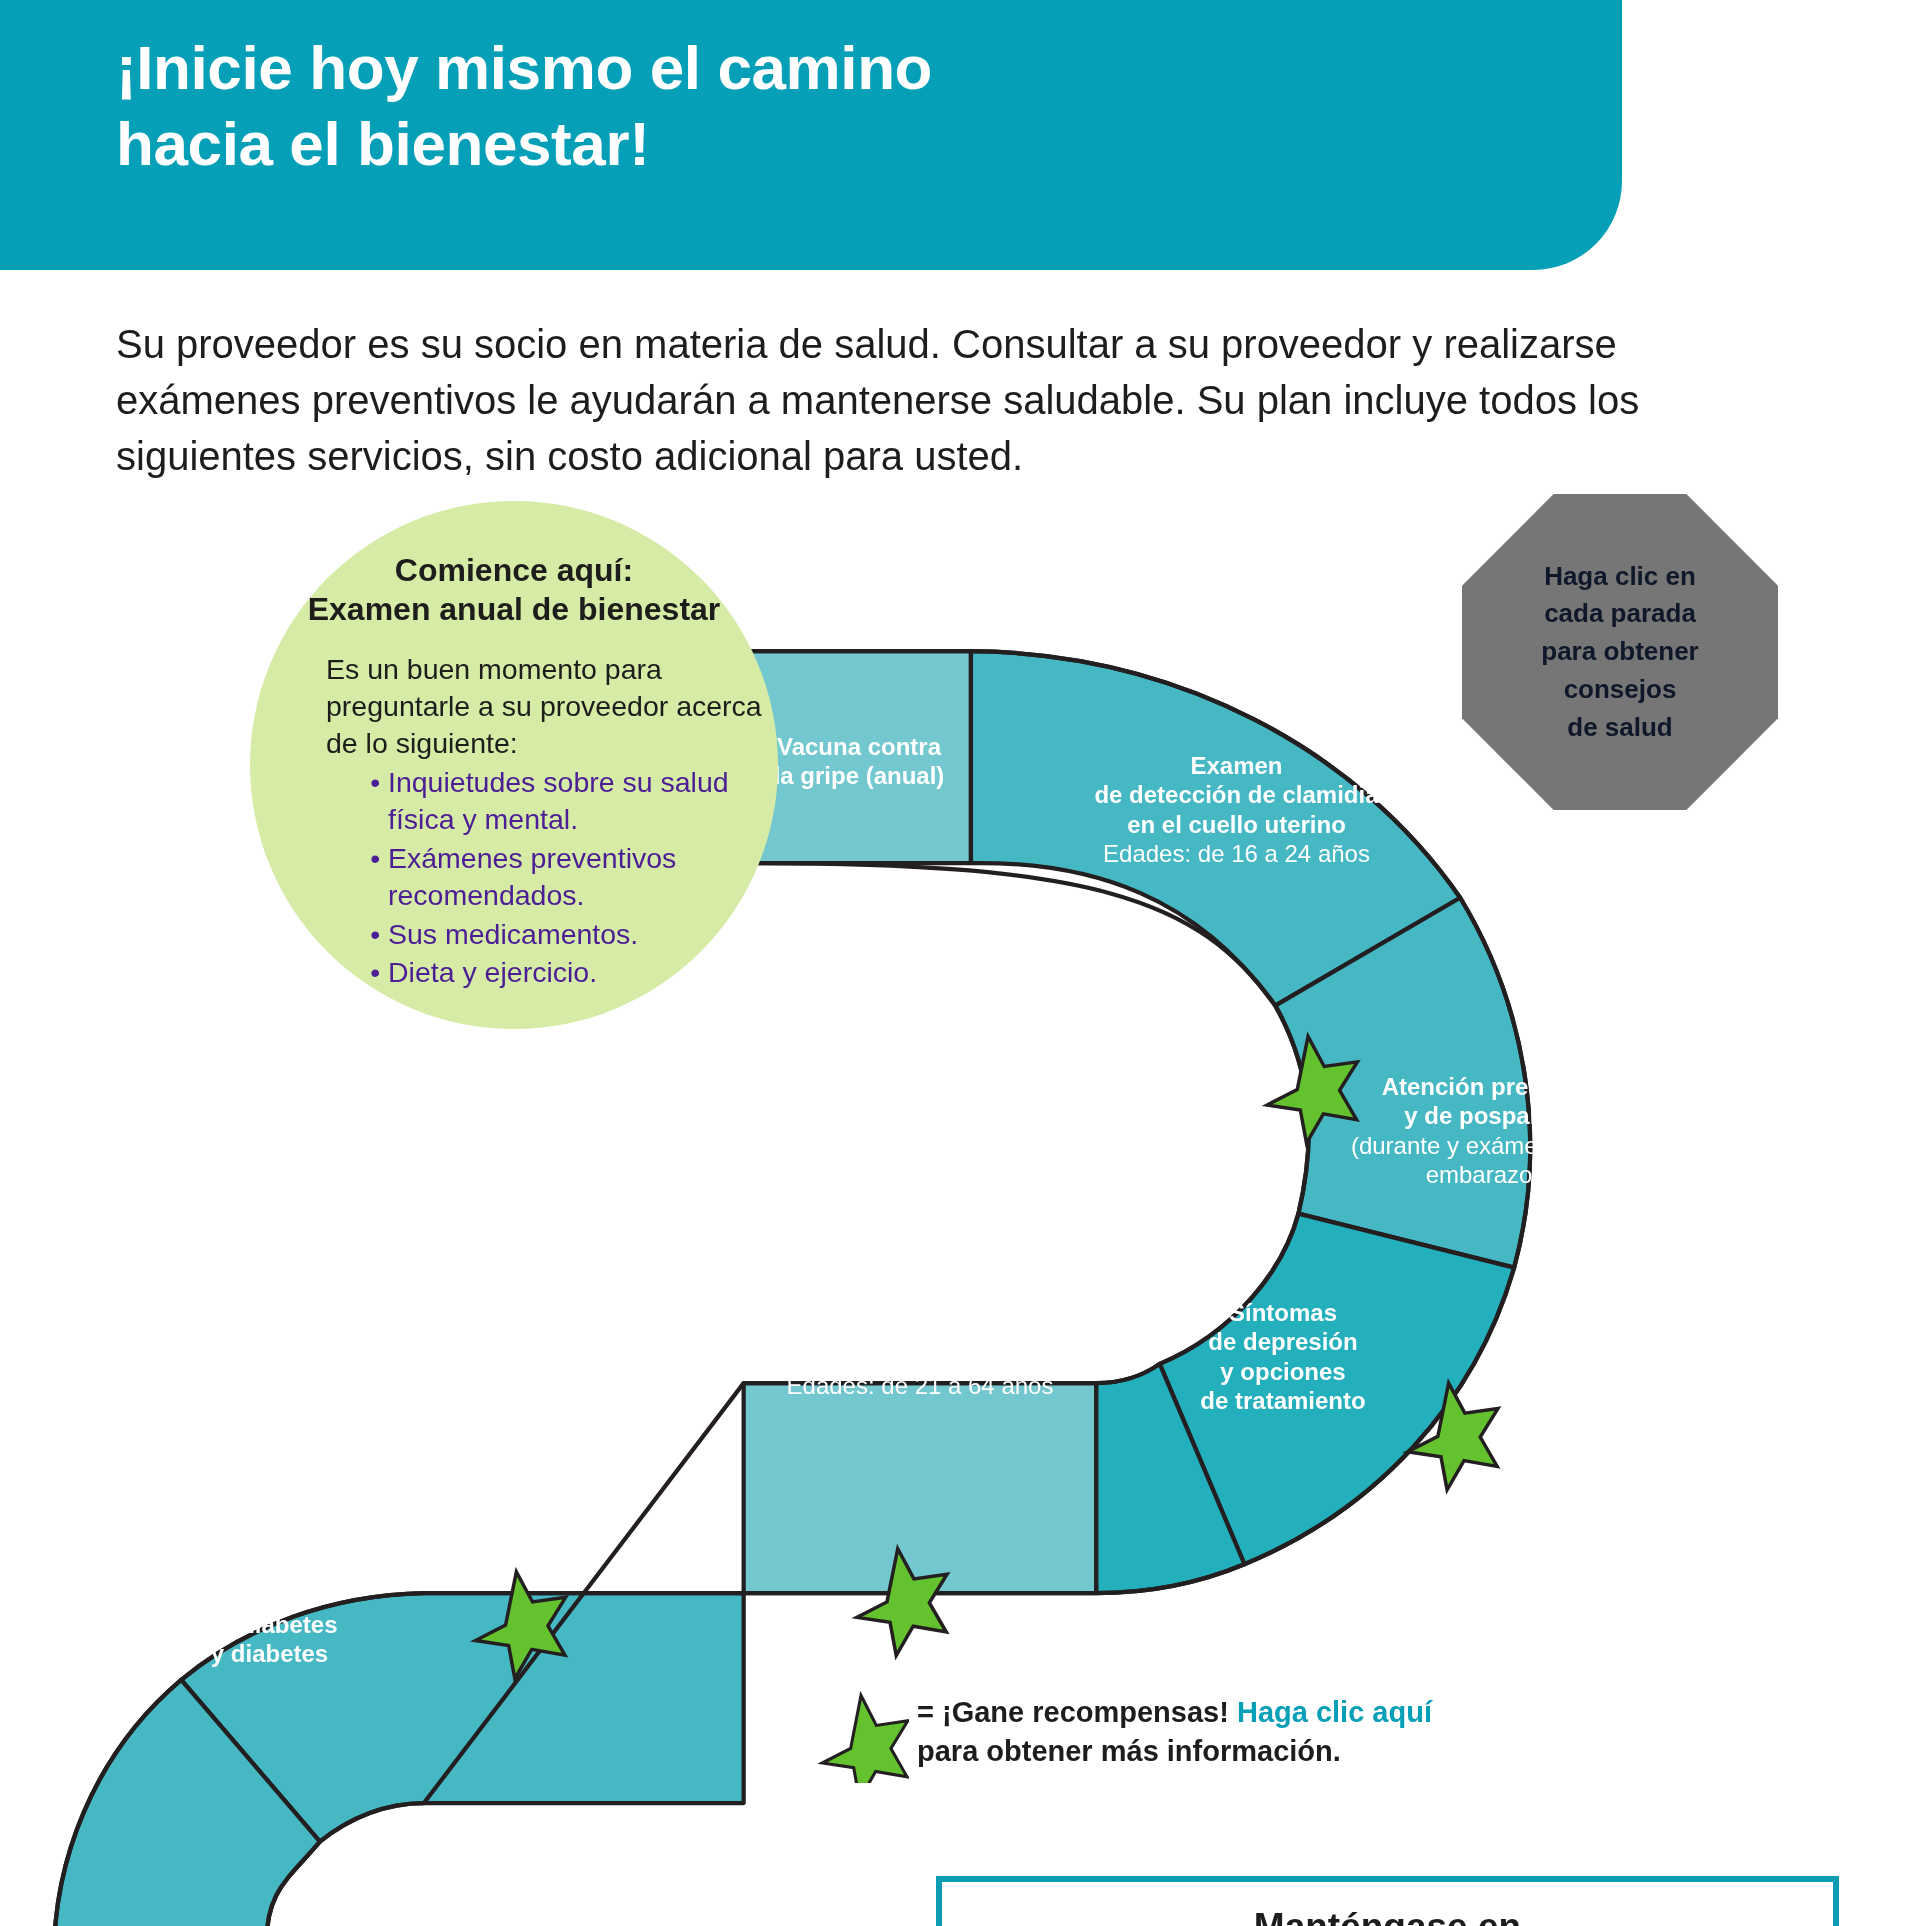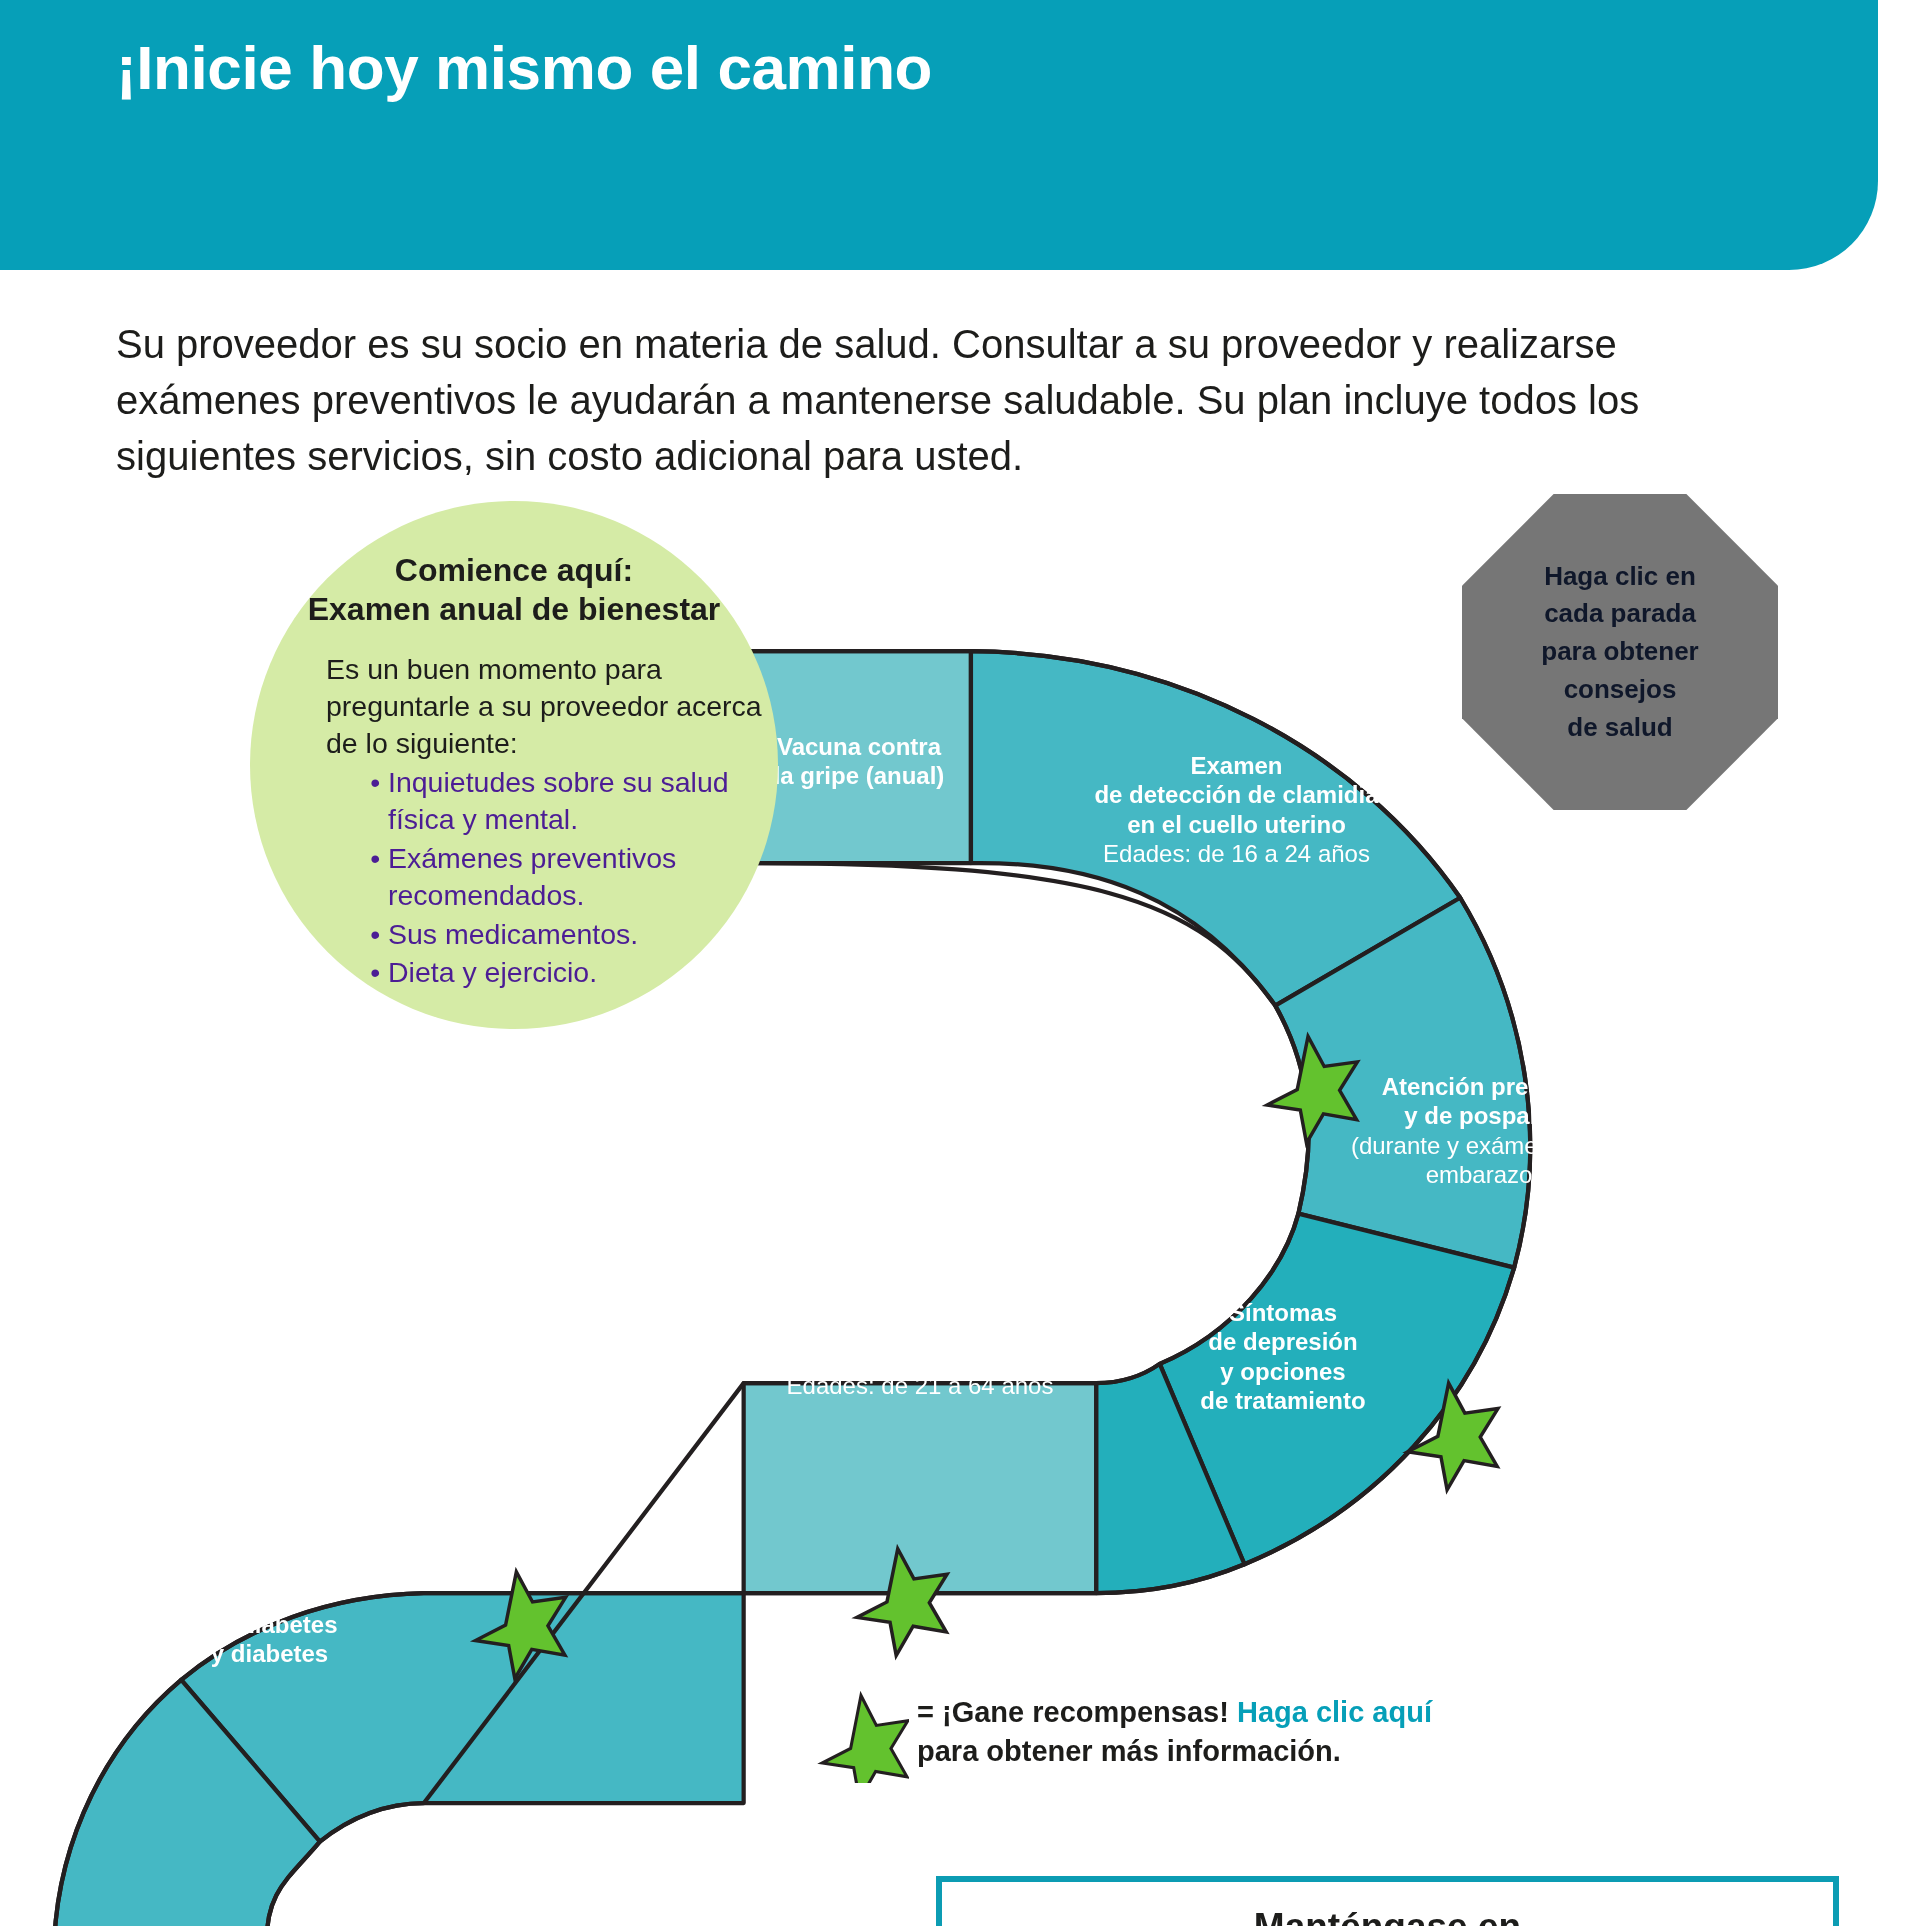--- a/index.html
+++ b/index.html
@@ -4,21 +4,21 @@
 <style>
   html,body{margin:0;padding:0;}
   body{
     width:1965px;height:2542px;
     background:#ffffff;
     font-family:"Liberation Sans", sans-serif;
     position:relative;overflow:hidden;
   }
   
   #header{
-    position:absolute;left:0;top:0;width:1878px;height:270px;
+    position:absolute;left:0;top:0;width:1622px;height:270px;
     background:#069FB8;
     border-bottom-right-radius:89px;
   }
   #header .title{
     position:absolute;left:116px;top:30px;width:1618px;
     color:#ffffff;font-weight:bold;font-size:62px;line-height:1.22;
     letter-spacing:-0.4px;
   }
   
   #intro{
@@ -93,20 +93,21 @@
     margin-top:22.3px;text-align:center;font-weight:bold;
     font-size:37px;line-height:1.22;color:#1d1d1b;
   }
 </style>
 </head>
 <body>
 
 <div id="header">
   <div class="title">
     <div>¡Inicie hoy mismo el camino</div>
+    <div>hacia el bienestar!</div>
   </div>
 </div>
 
 <div id="intro">Su proveedor es su socio en materia de salud. Consultar a su proveedor y realizarse exámenes preventivos le ayudarán a mantenerse saludable. Su plan incluye todos los siguientes servicios, sin costo adicional para usted.</div>
 
 <div id="green-circle">
   <div class="gc-title">
     <div>Comience aquí:</div>
     <div>Examen anual de bienestar</div>
   </div>

